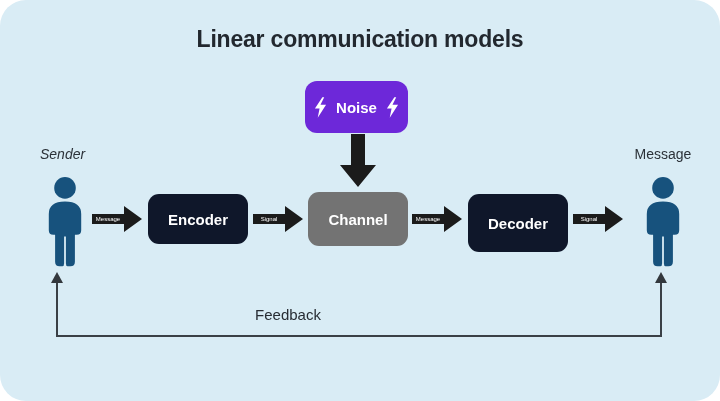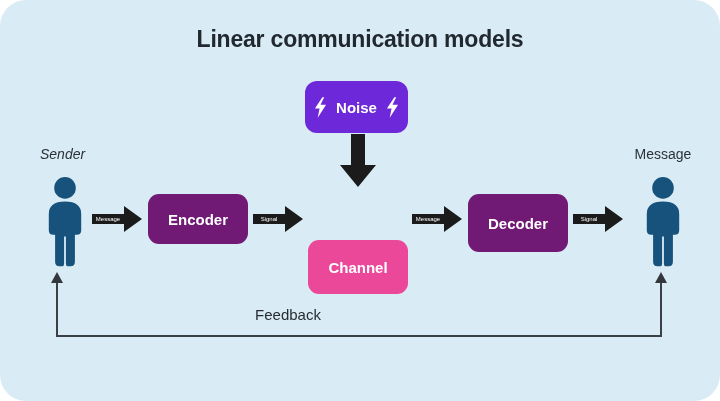--- a/index.html
+++ b/index.html
@@ -12,22 +12,22 @@
     background:#d9ecf5;border-radius:26px;
   }
   .title{
     position:absolute;left:0;top:26px;width:720px;text-align:center;
     font-size:23px;font-weight:bold;color:#22282f;letter-spacing:-0.2px;
   }
   .node{
     position:absolute;display:flex;align-items:center;justify-content:center;
     border-radius:11px;color:#ffffff;font-weight:bold;font-size:15px;
   }
-  .bright{background:#701a75;}
-  .navy{background:#ec4899;margin-top:48px;}
+  .bright{background:#0f172a;}
+  .navy{background:#737373;}
   .noise-box{
     position:absolute;left:305px;top:81px;width:103px;height:52px;
     background:#6d28d9;border-radius:12px;display:flex;align-items:center;
     justify-content:center;gap:9px;color:#ffffff;font-weight:bold;font-size:15px;
   }
   .encoder{left:148px;top:194px;width:100px;height:50px;}
   .channel{left:308px;top:192px;width:100px;height:54px;}
   .decoder{left:468px;top:194px;width:100px;height:58px;}
   .person{position:absolute;width:54px;height:94px;}
   .person svg{width:100%;height:100%;}

